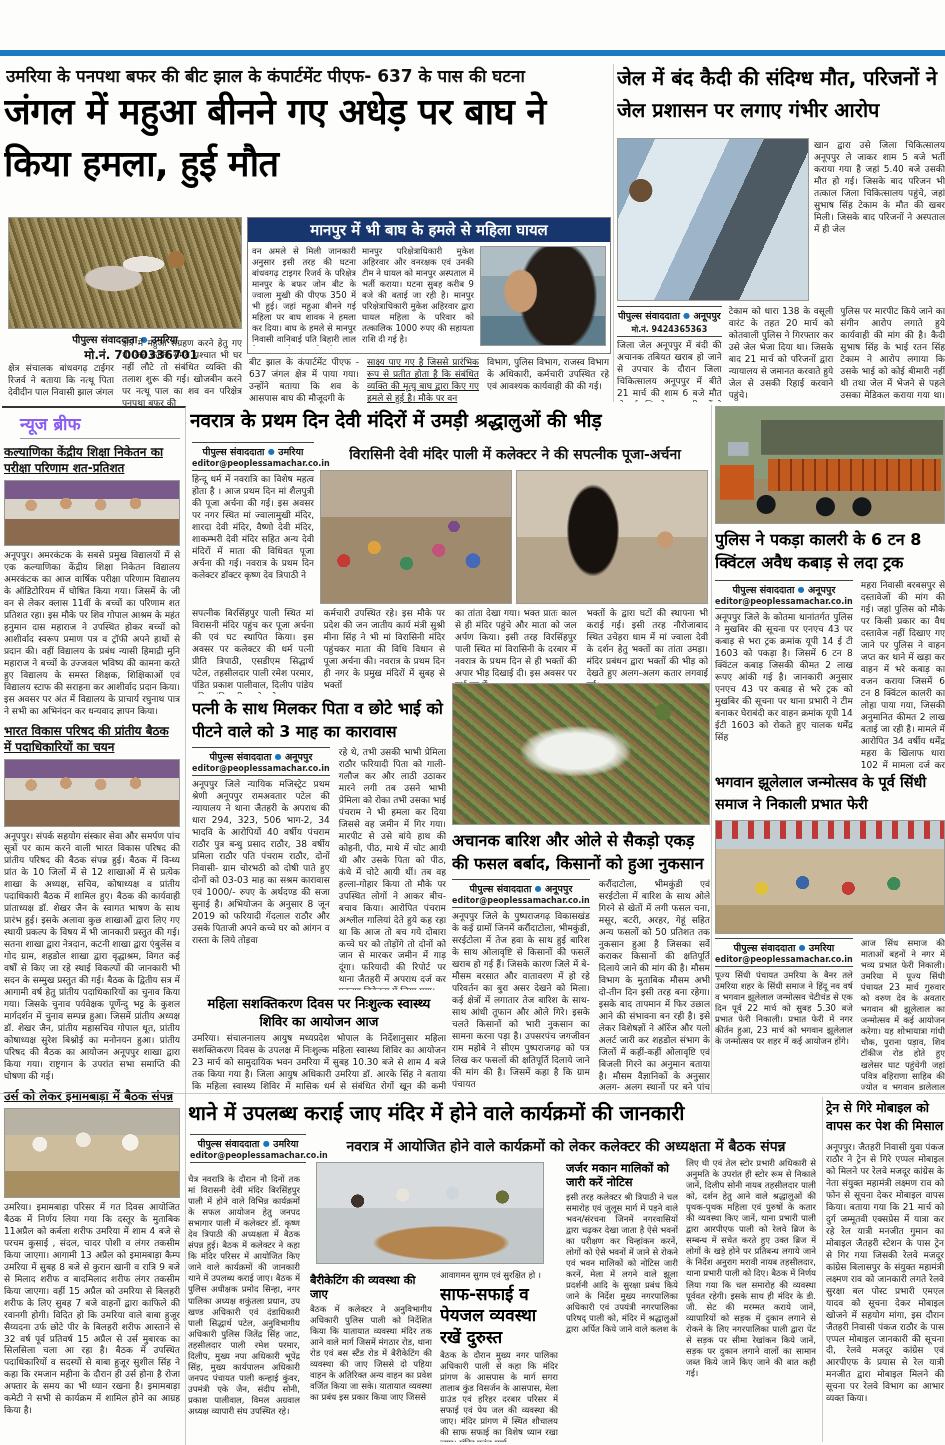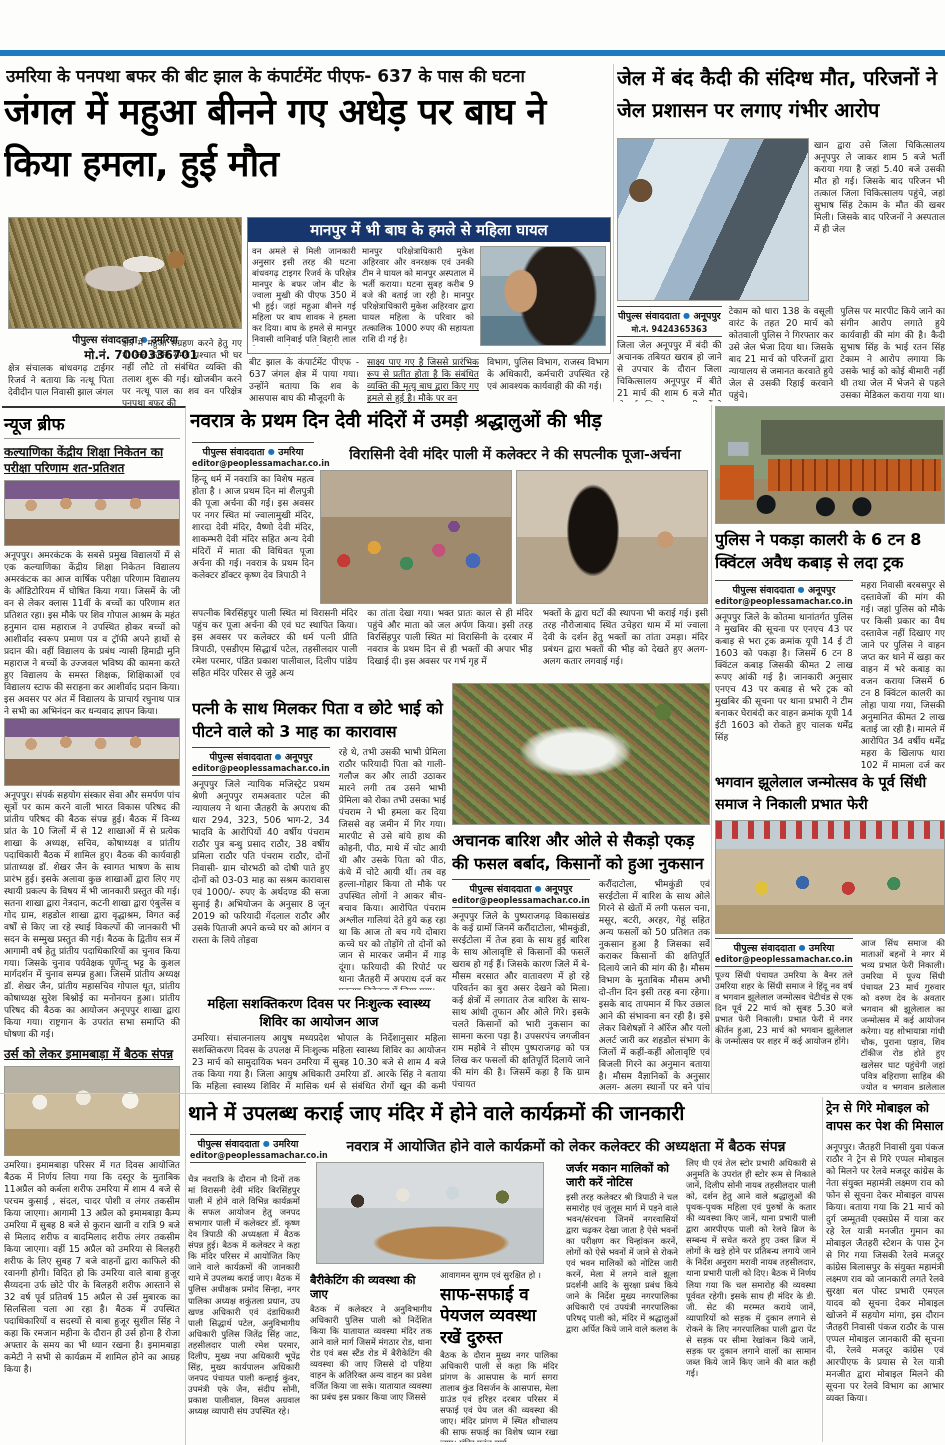--- a/index.html
+++ b/index.html
@@ -115,21 +115,21 @@
   .h-145 { font-size:14.5px; line-height:1.5; }
   .h-13c { font-size:13px; line-height:1.35; text-align:center; }
   .h-temple { font-size:20px; white-space:nowrap; }
   .h-mobile { font-size:12.5px; line-height:1.45; }
 
   .manpur-box { border:1px solid #7b7b74; background:#fff; }
   .manpur-head { background:#17366e; color:#fff; font-weight:bold; font-size:15px; text-align:center; height:24px; line-height:24px; }
   .manpur-inner { display:flex; gap:6px; padding:4px; }
 
   .brief-wrap { border-top:2px solid #333; border-right:1px solid #c9c9c4; padding:3px 5px 0 2px; background:#fdfdfb; }
-  .brief-title { font-size:17px; font-weight:bold; color:#000000; padding:1px 0 3px; border-bottom:1px solid #999; }
+  .brief-title { font-size:17px; font-weight:bold; color:#8b5cf6; padding:1px 0 3px; border-bottom:1px solid #999;margin-left:16px; }
   .brief-item-head { font-size:12px; font-weight:bold; line-height:1.35; margin:5px 0 4px;text-decoration:underline; }
 </style>
 </head>
 <body>
 
 <div class="page">
 
   <div class="bluebar"></div>
 
   <section>
@@ -181,20 +181,21 @@
   </section>
 
   <aside class="abs brief-wrap ov" style="left:2px; top:406px; width:184px; height:1039px;">
     <div class="brief-title">न्यूज ब्रीफ</div>
     <div>
       <div class="brief-item-head">कल्याणिका केंद्रीय शिक्षा निकेतन का परीक्षा परिणाम शत-प्रतिशत</div>
       <div class="photo ph-group" style="height:66px;"></div>
       <div class="body-txt" style="margin-top:4px;">अनूपपुर। अमरकंटक के सबसे प्रमुख विद्यालयों में से एक कल्याणिका केंद्रीय शिक्षा निकेतन विद्यालय अमरकंटक का आज वार्षिक परीक्षा परिणाम विद्यालय के ऑडिटोरियम में घोषित किया गया। जिसमें के जी वन से लेकर क्लास 11वीं के बच्चों का परिणाम शत प्रतिशत रहा। इस मौके पर शिव गोपाल आश्रम के महंत हनुमान दास महाराज ने उपस्थित होकर बच्चों को आशीर्वाद स्वरूप प्रमाण पत्र व ट्रॉफी अपने हाथों से प्रदान की। वहीं विद्यालय के प्रबंध न्यासी हिमाद्री मुनि महाराज ने बच्चों के उज्जवल भविष्य की कामना करते हुए विद्यालय के समस्त शिक्षक, शिक्षिकाओं एवं विद्यालय स्टाफ की सराहना कर आशीर्वाद प्रदान किया। इस अवसर पर अंत में विद्यालय के प्राचार्य रघुनाथ पात्र ने सभी का अभिनंदन कर धन्यवाद ज्ञापन किया।</div>
     </div>
     <div>
+      <div class="brief-item-head">भारत विकास परिषद की प्रांतीय बैठक में पदाधिकारियों का चयन</div>
       <div class="photo ph-group" style="height:68px;"></div>
       <div class="body-txt" style="margin-top:4px;">अनूपपुर। संपर्क सहयोग संस्कार सेवा और समर्पण पांच सूत्रों पर काम करने वाली भारत विकास परिषद की प्रांतीय परिषद की बैठक संपन्न हुई। बैठक में विन्ध्य प्रांत के 10 जिलों में से 12 शाखाओं में से प्रत्येक शाखा के अध्यक्ष, सचिव, कोषाध्यक्ष व प्रांतीय पदाधिकारी बैठक में शामिल हुए। बैठक की कार्यवाही प्रांताध्यक्ष डॉ. शेखर जैन के स्वागत भाषण के साथ प्रारंभ हुई। इसके अलावा कुछ शाखाओं द्वारा लिए गए स्थायी प्रकल्प के विषय में भी जानकारी प्रस्तुत की गई। सतना शाखा द्वारा नेत्रदान, कटनी शाखा द्वारा एंबुलेंस व गोद ग्राम, शहडोल शाखा द्वारा वृद्धाश्रम, विगत कई वर्षों से किए जा रहे स्थाई विकल्पों की जानकारी भी सदन के सम्मुख प्रस्तुत की गई। बैठक के द्वितीय सत्र में आगामी वर्ष हेतु प्रांतीय पदाधिकारियों का चुनाव किया गया। जिसके चुनाव पर्यवेक्षक पूर्णेन्दु भट्ट के कुशल मार्गदर्शन में चुनाव सम्पन्न हुआ। जिसमें प्रांतीय अध्यक्ष डॉ. शेखर जैन, प्रांतीय महासचिव गोपाल धूत, प्रांतीय कोषाध्यक्ष सुरेश बिश्नोई का मनोनयन हुआ। प्रांतीय परिषद की बैठक का आयोजन अनूपपुर शाखा द्वारा किया गया। राष्ट्रगान के उपरांत सभा समाप्ति की घोषणा की गई।</div>
     </div>
     <div>
       <div class="brief-item-head">उर्स को लेकर इमामबाड़ा में बैठक संपन्न</div>
       <div class="photo ph-urs" style="height:90px;"></div>
       <div class="body-txt" style="margin-top:4px;">उमरिया। इमामबाड़ा परिसर में गत दिवस आयोजित बैठक में निर्णय लिया गया कि दस्तूर के मुताबिक 11अप्रैल को कर्बला शरीफ उमरिया में शाम 4 बजे से परचम कुसाई , संदल, चादर पोशी व लंगर तकसीम किया जाएगा। आगामी 13 अप्रैल को इमामबाड़ा कैम्प उमरिया में सुबह 8 बजे से कुरान खानी व रात्रि 9 बजे से मिलाद शरीफ व बादमिलाद शरीफ लंगर तकसीम किया जाएगा। वहीं 15 अप्रैल को उमरिया से बिलहरी शरीफ के लिए सुबह 7 बजे वाहनों द्वारा काफिले की रवानगी होगी। विदित हो कि उमरिया वाले बाबा हुजूर सैय्यदना उर्फ छोटे पीर के बिलहरी शरीफ आस्ताने से 32 वर्ष पूर्व प्रतिवर्ष 15 अप्रैल से उर्स मुबारक का सिलसिला चला आ रहा है। बैठक में उपस्थित पदाधिकारियों व सदस्यों से बाबा हुजूर सुशील सिंह ने कहा कि रमजान महीना के दौरान ही उर्स होना है रोजा अफ्तार के समय का भी ध्यान रखना है। इमामबाड़ा कमेटी ने सभी से कार्यक्रम में शामिल होने का आग्रह किया है।</div>
     </div>
   </aside>
 
@@ -204,20 +205,21 @@
       <div class="byline-line1"><span>पीपुल्स संवाददाता</span> <span class="dot">●</span> <span>उमरिया</span></div>
       <div class="byline-line2">editor@peoplessamachar.co.in</div>
     </div>
     <div class="abs h-sub14 ov" style="left:322px; top:444px; width:386px; height:22px;">विरासिनी देवी मंदिर पाली में कलेक्टर ने की सपत्नीक पूजा-अर्चना</div>
     <div class="abs body-txt ov" style="left:192px; top:474px; width:122px; height:130px;">हिन्दू धर्म में नवरात्रि का विशेष महत्व होता है । आज प्रथम दिन मां शैलपुत्री की पूजा अर्चना की गई। इस अवसर पर नगर स्थित मां ज्वालामुखी मंदिर, शारदा देवी मंदिर, वैष्णो देवी मंदिर, शाकम्भरी देवी मंदिर सहित अन्य देवी मंदिरों में माता की विधिवत पूजा अर्चना की गई। नवरात्र के प्रथम दिन कलेक्टर डॉक्टर कृष्ण देव त्रिपाठी ने</div>
     <div class="abs photo ph-crowd" style="left:320px; top:470px; width:192px; height:134px;"></div>
     <div class="abs photo ph-darkidol" style="left:516px; top:470px; width:192px; height:134px;"></div>
     <div class="abs ov" style="left:192px; top:608px; width:516px; height:86px;">
       <div class="cols" style="gap:10px;">
         <div class="body-txt">सपत्नीक बिरसिंहपुर पाली स्थित मां विरासनी मंदिर पहुंच कर पूजा अर्चना की एवं घट स्थापित किया। इस अवसर पर कलेक्टर की धर्म पत्नी प्रीति त्रिपाठी, एसडीएम सिद्धार्थ पटेल, तहसीलदार पाली रमेश परमार, पंडित प्रकाश पालीवाल, दिलीप पांडेय सहित मंदिर परिसर से जुड़े अन्य</div>
+        <div class="body-txt">कर्मचारी उपस्थित रहे। इस मौके पर प्रदेश की जन जातीय कार्य मंत्री सुश्री मीना सिंह ने भी मां विरासिनी मंदिर पहुंचकर माता की विधि विधान से पूजा अर्चना की। नवरात्र के प्रथम दिन ही नगर के प्रमुख मंदिरों में सुबह से भक्तों</div>
         <div class="body-txt">का तांता देखा गया। भक्त प्रातः काल से ही मंदिर पहुंचे और माता को जल अर्पण किया। इसी तरह विरसिंहपुर पाली स्थित मां विरासिनी के दरबार में नवरात्र के प्रथम दिन से ही भक्तों की अपार भीड़ दिखाई दी। इस अवसर पर गर्भ गृह में</div>
         <div class="body-txt">भक्तों के द्वारा घटों की स्थापना भी कराई गई। इसी तरह नौरोजाबाद स्थित उचेहरा धाम में मां ज्वाला देवी के दर्शन हेतु भक्तों का तांता उमड़ा। मंदिर प्रबंधन द्वारा भक्तों की भीड़ को देखते हुए अलग-अलग कतार लगवाई गई।</div>
       </div>
     </div>
   </section>
 
   <section>
     <div class="abs headline h-16 ov" style="left:192px; top:697px; width:254px; height:46px;">पत्नी के साथ मिलकर पिता व छोटे भाई को पीटने वाले को 3 माह का कारावास</div>
     <div class="abs ov" style="left:192px; top:747px; width:254px; height:243px;">
       <div class="cols" style="gap:9px;">

